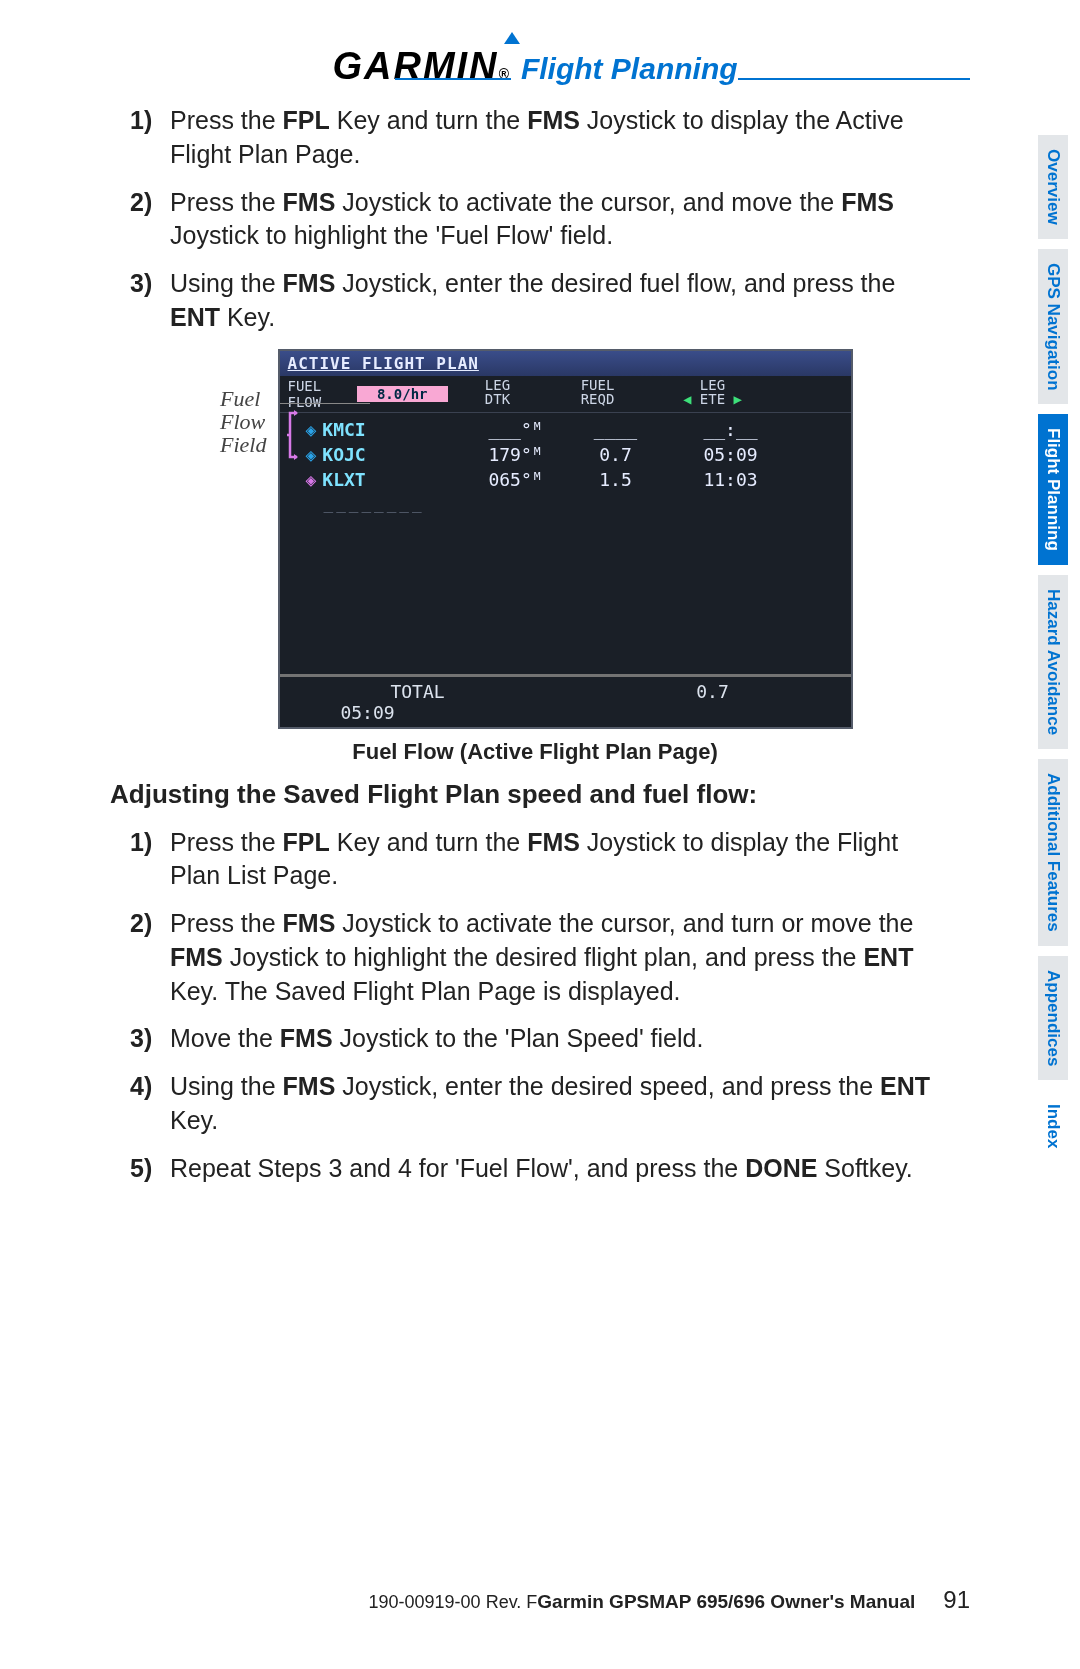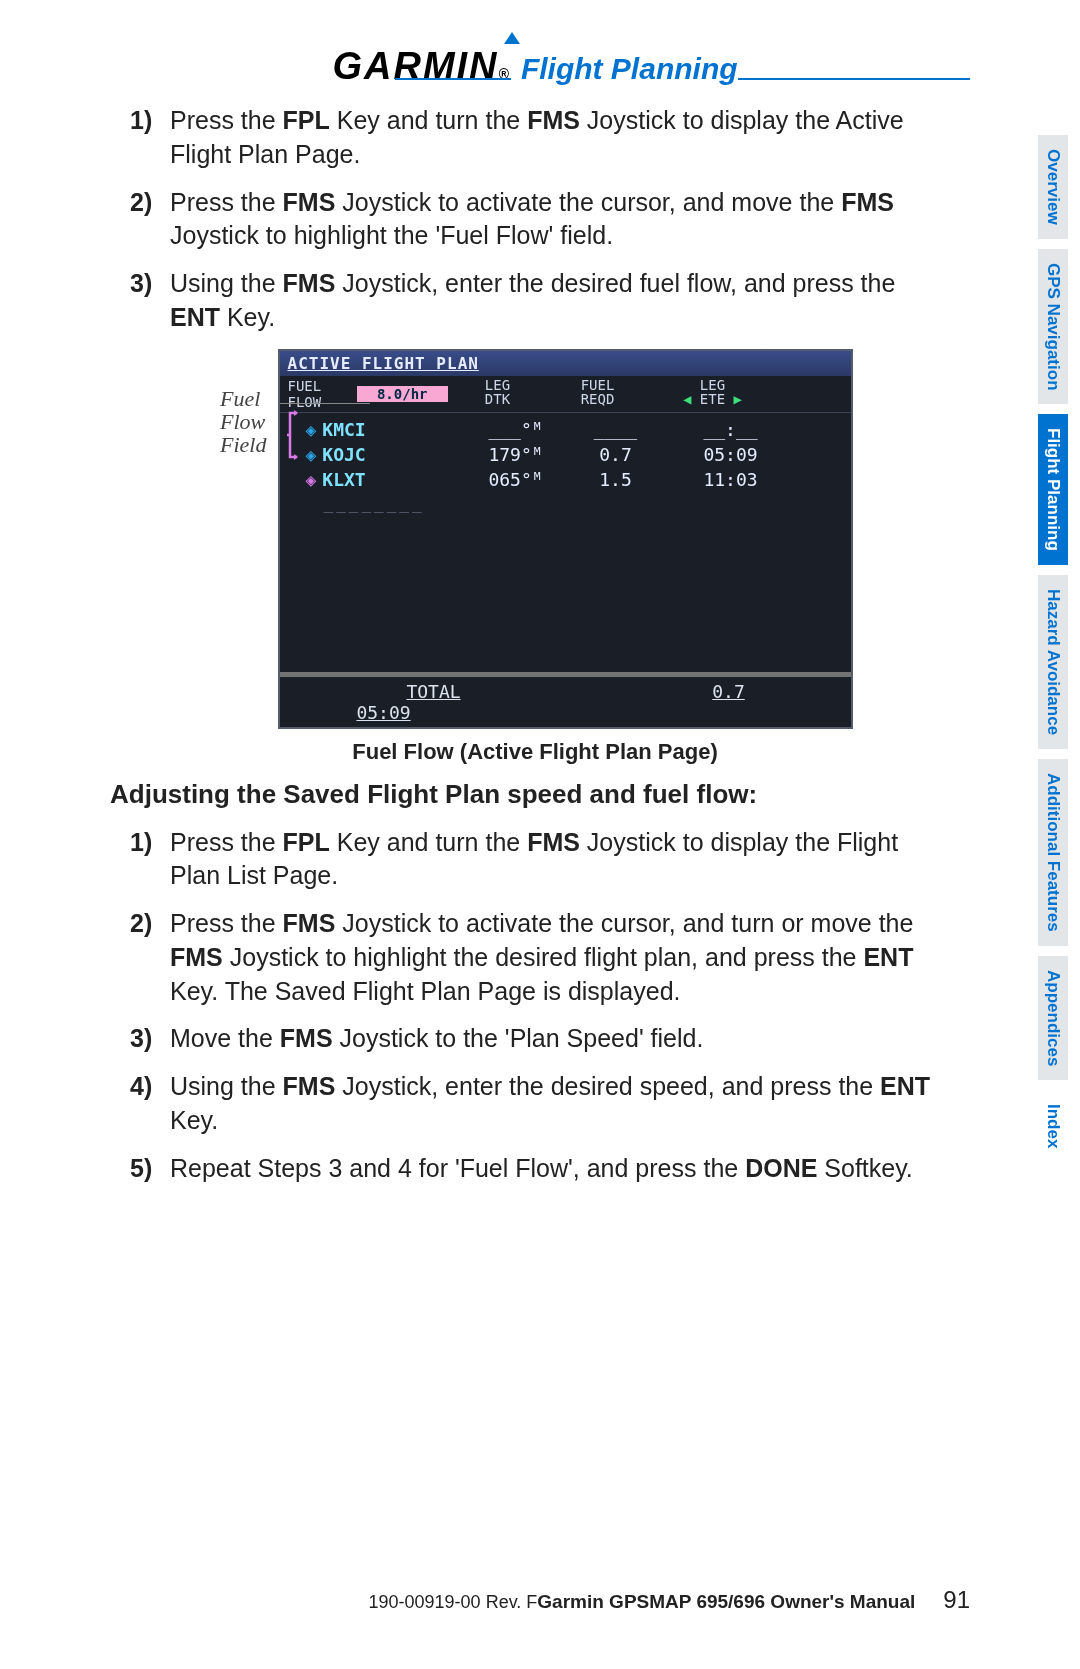--- a/index.html
+++ b/index.html
@@ -159,24 +159,23 @@
   }
   .screen .body { position: relative; }
   .placeholder-row {
     color: #6a7386;
     padding: 2px 0 0 36px;
     letter-spacing: 3px;
   }
   .total-row {
     display:grid;
     grid-template-columns: 160px 100px 100px 130px;
-    border-top: 5px solid #737373;
-    padding: 4px 24px;
+    border-top: 3px solid #737373;
+    padding: 4px 8px;
     font-size: 18px;
-    text-decoration: underline;
   }
   .total-row .lbl { grid-column: 1 / span 2; text-align:center; }
   .total-row .c { text-align:center; }
   .caption {
     text-align: center;
     font-weight: 700;
     font-size: 22px;
     margin: 0 0 14px;
   }
   .subhead {

